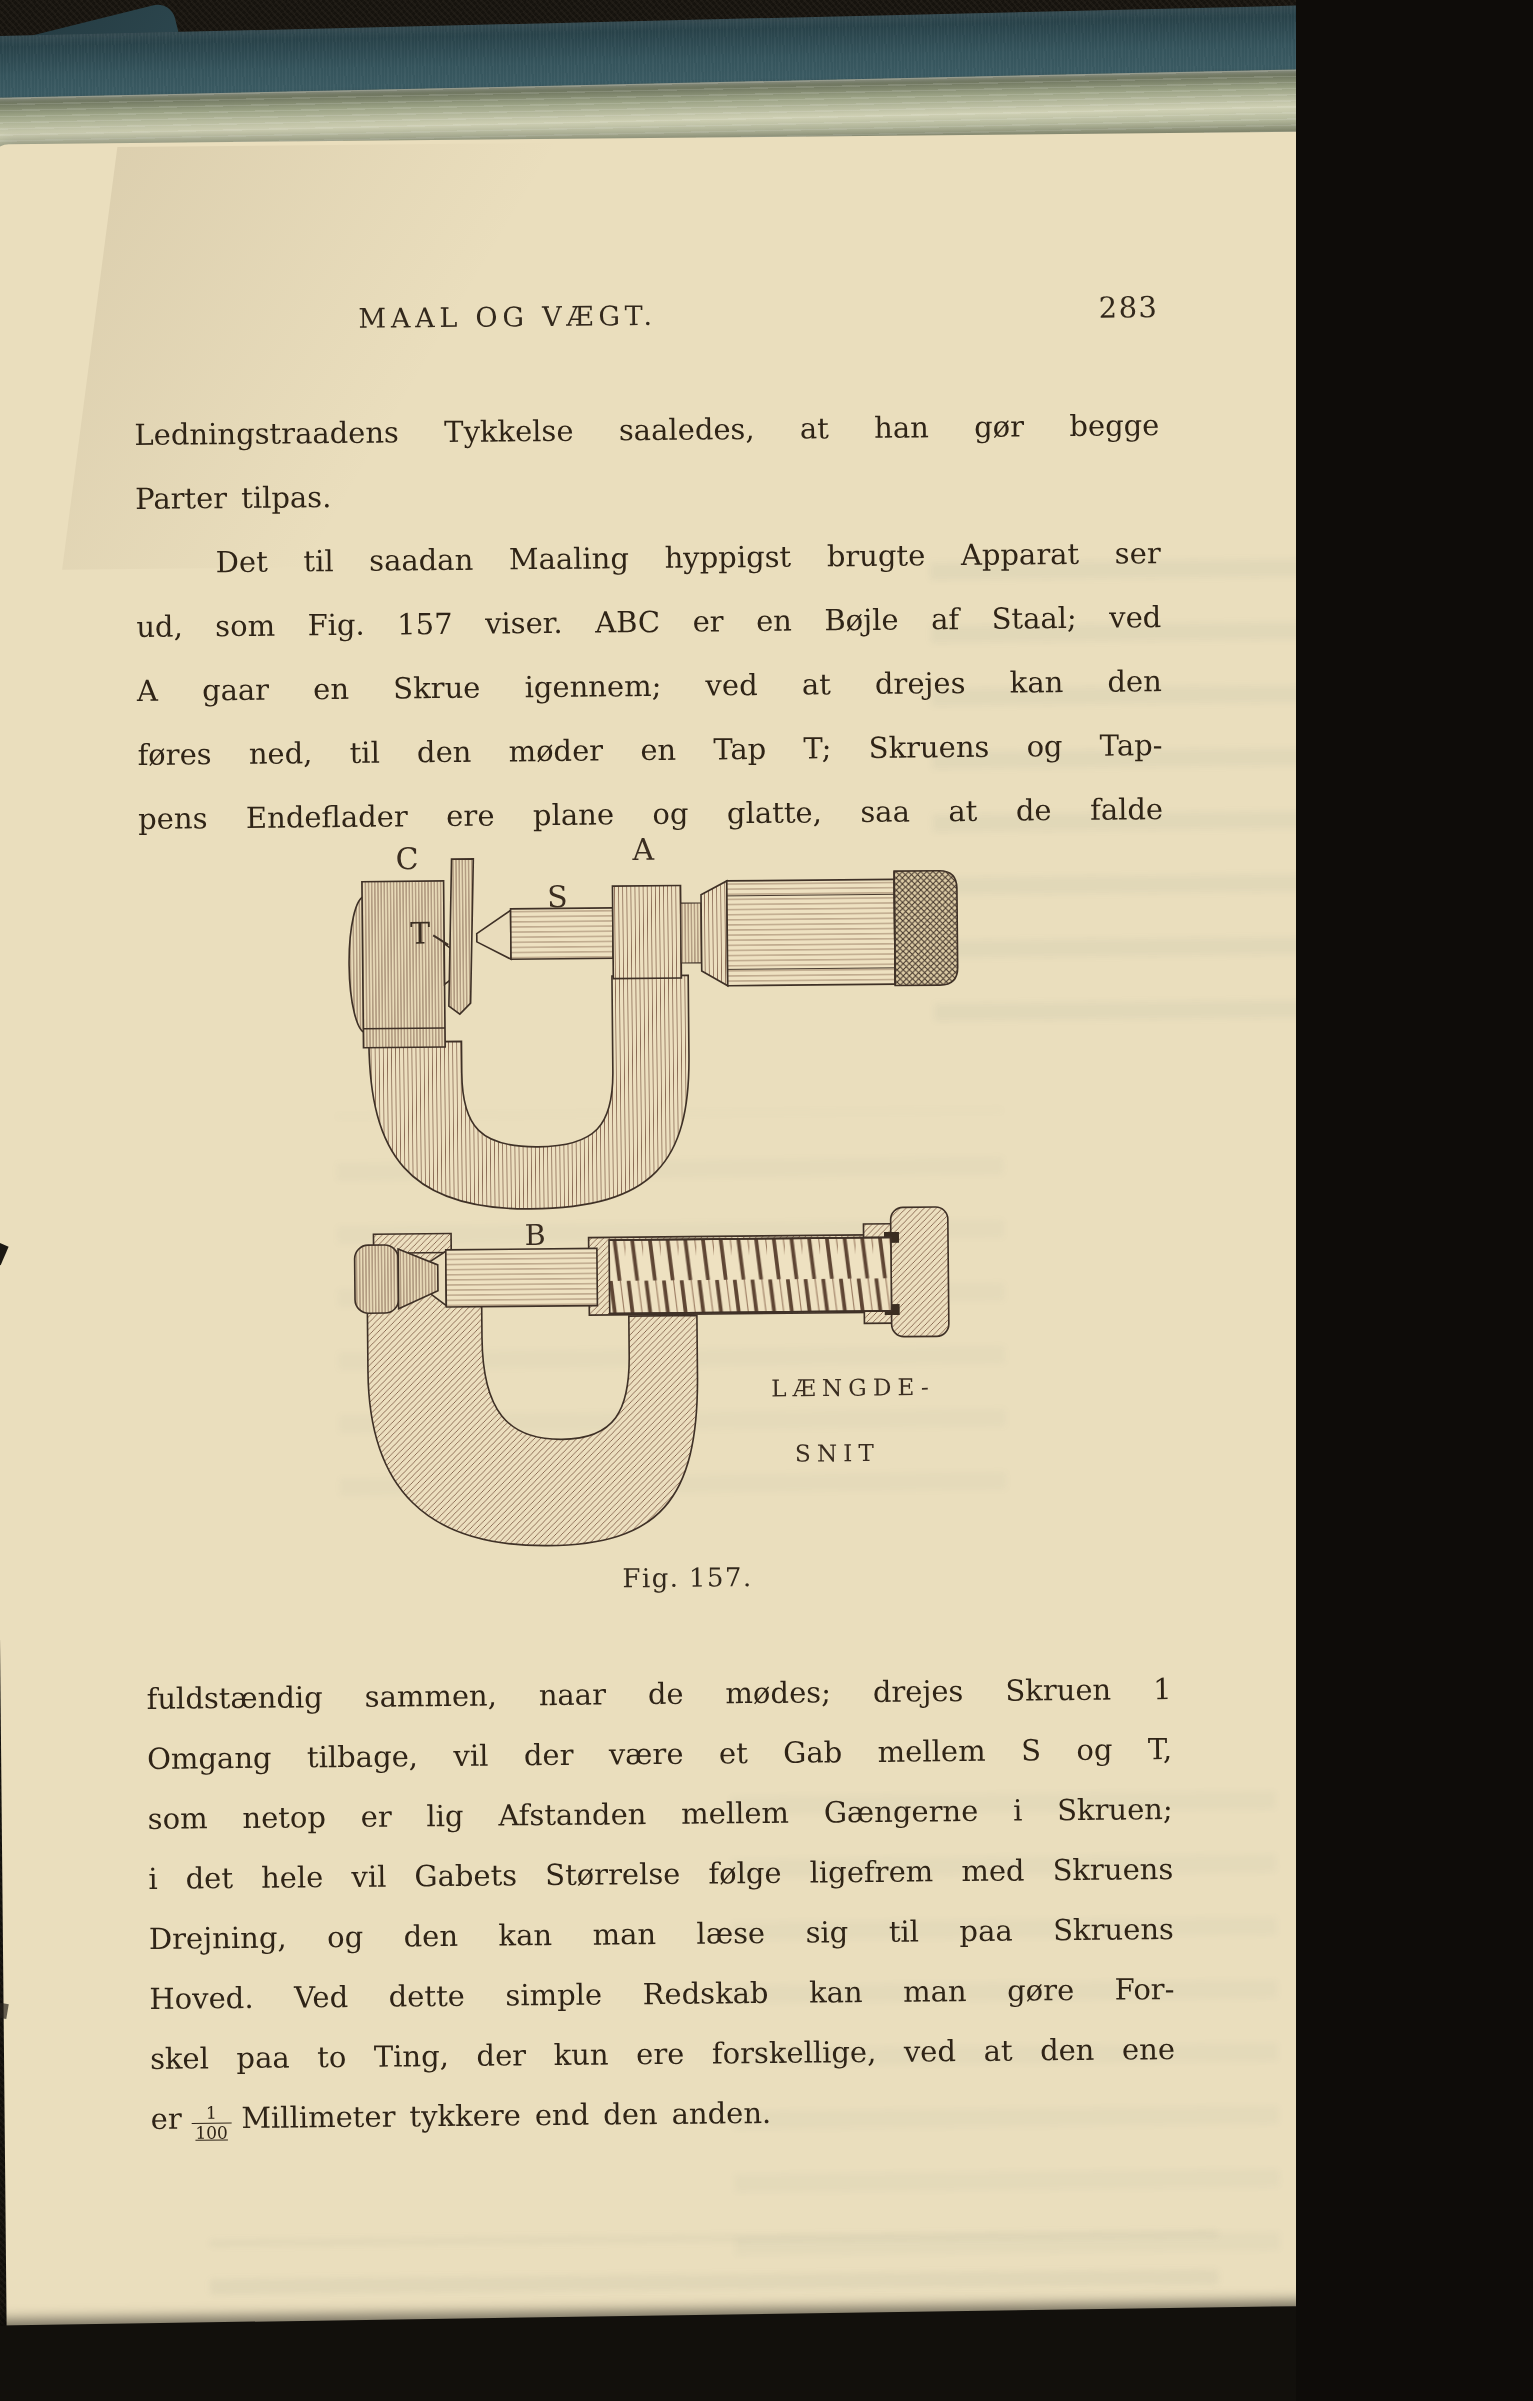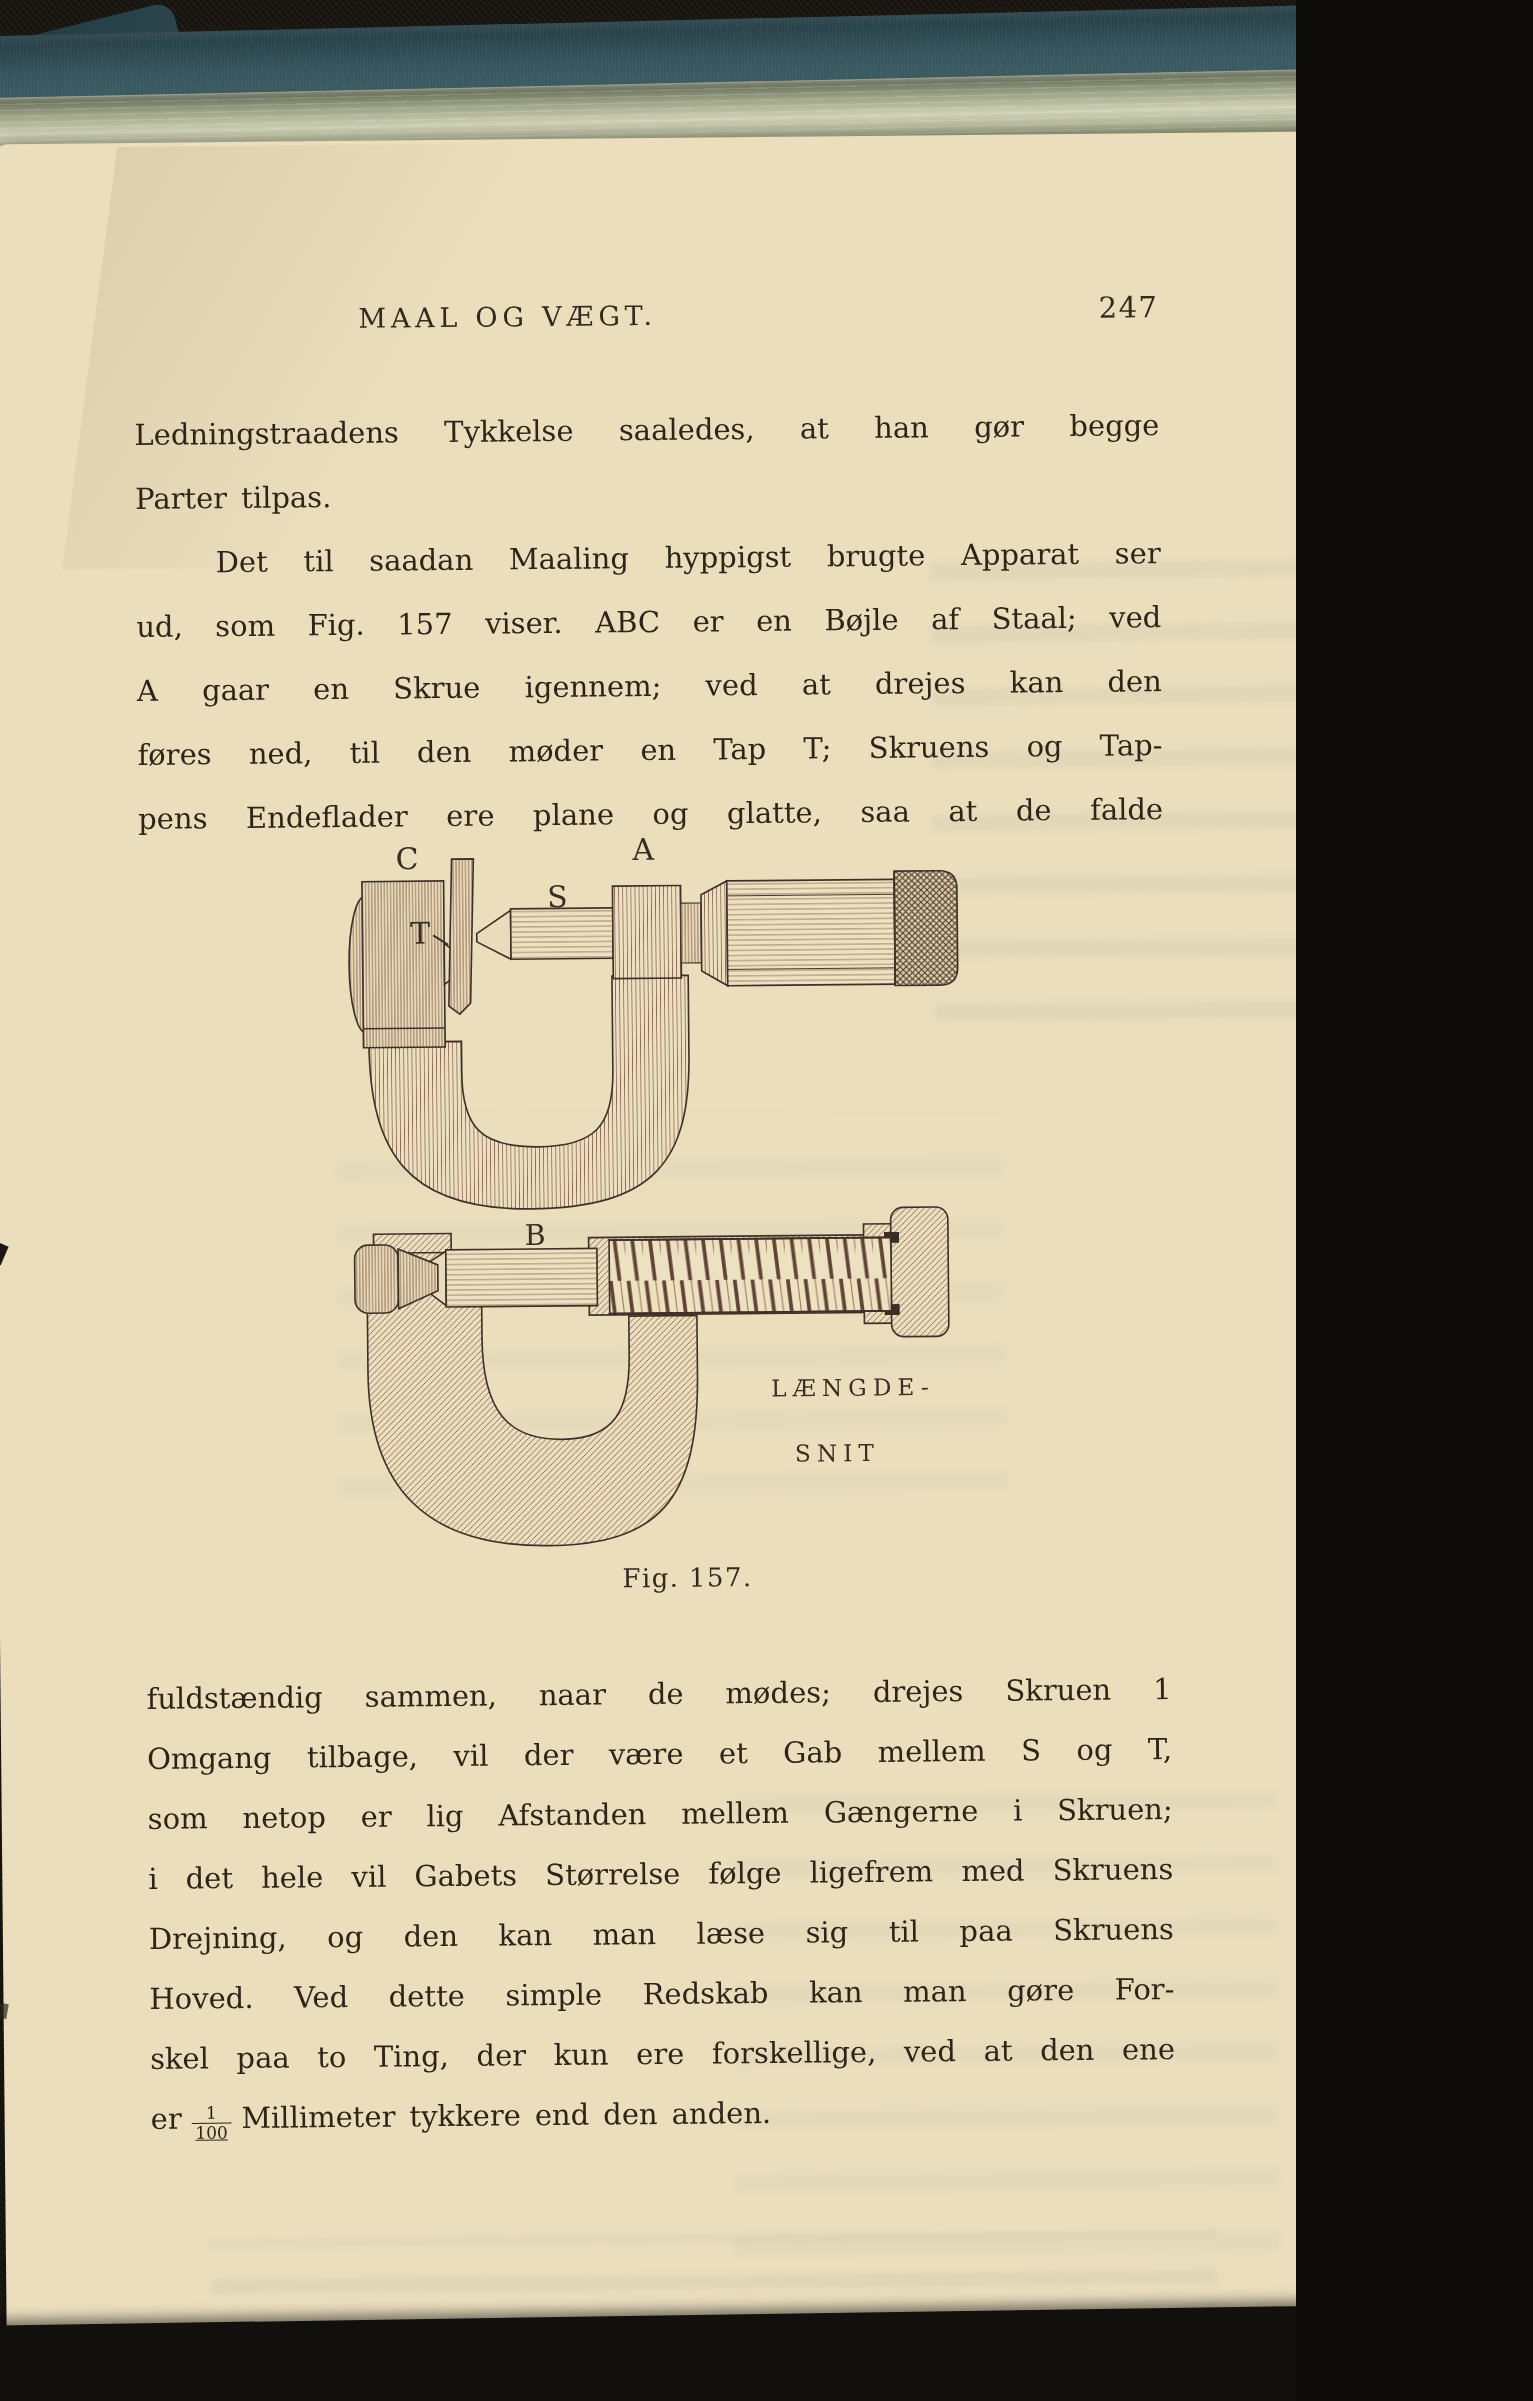--- a/index.html
+++ b/index.html
@@ -101,21 +101,21 @@
 
     <div class="abs ghost g1"></div>
     <div class="abs ghost g2"></div>
     <div class="abs ghost g3"></div>
     <div class="abs ghost g4"></div>
     <div class="abs nick"></div>
     <div class="abs nick2"></div>
 
     <div class="abs header-row">
       <div class="htitle">MAAL OG VÆGT.</div>
-      <div class="hnum">247</div>
+      <div class="hnum">283</div>
     </div>
 
     <div class="abs textblock">
       <div class="tline">Ledningstraadens Tykkelse saaledes, at han gør begge</div>
       <div class="tline left">Parter tilpas.</div>
       <div class="tline indent">Det til saadan Maaling hyppigst brugte Apparat ser</div>
       <div class="tline">ud, som Fig. 157 viser.  ABC er en Bøjle af Staal; ved</div>
       <div class="tline">A gaar en Skrue igennem; ved at drejes kan den</div>
       <div class="tline">føres ned, til den møder en Tap T; Skruens og Tap-</div>
       <div class="tline">pens Endeflader ere plane og glatte, saa at de falde</div>

